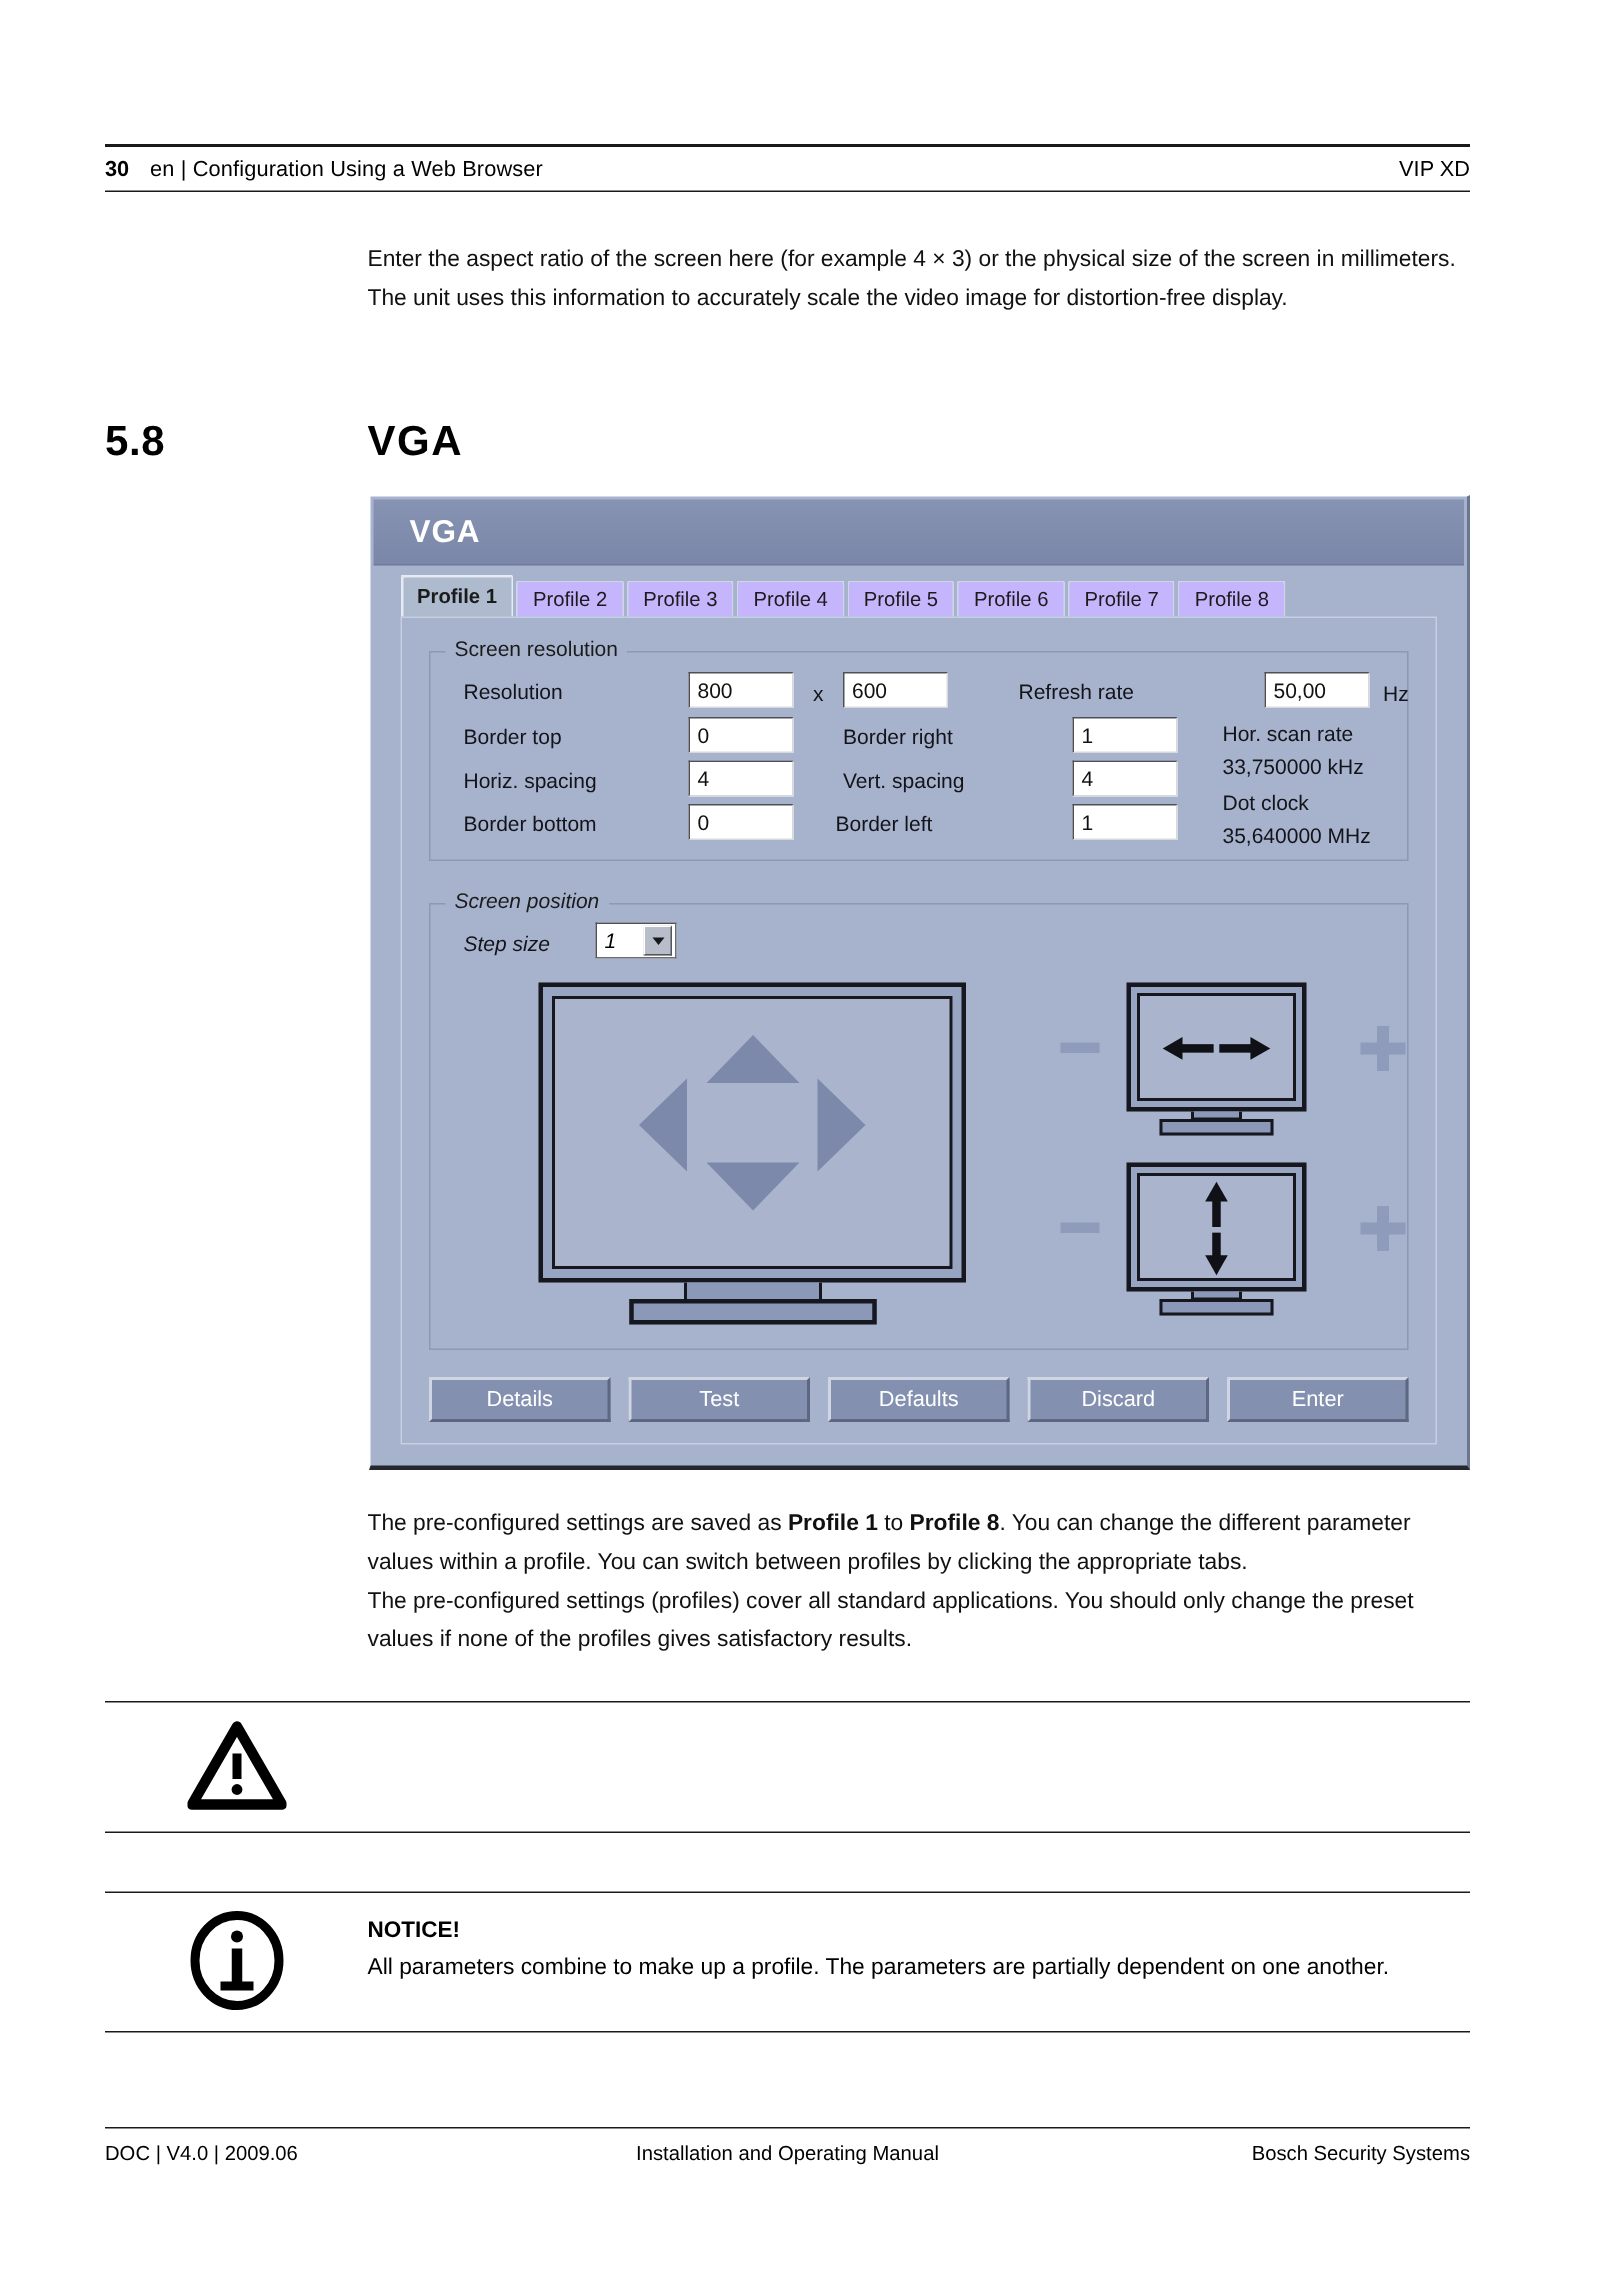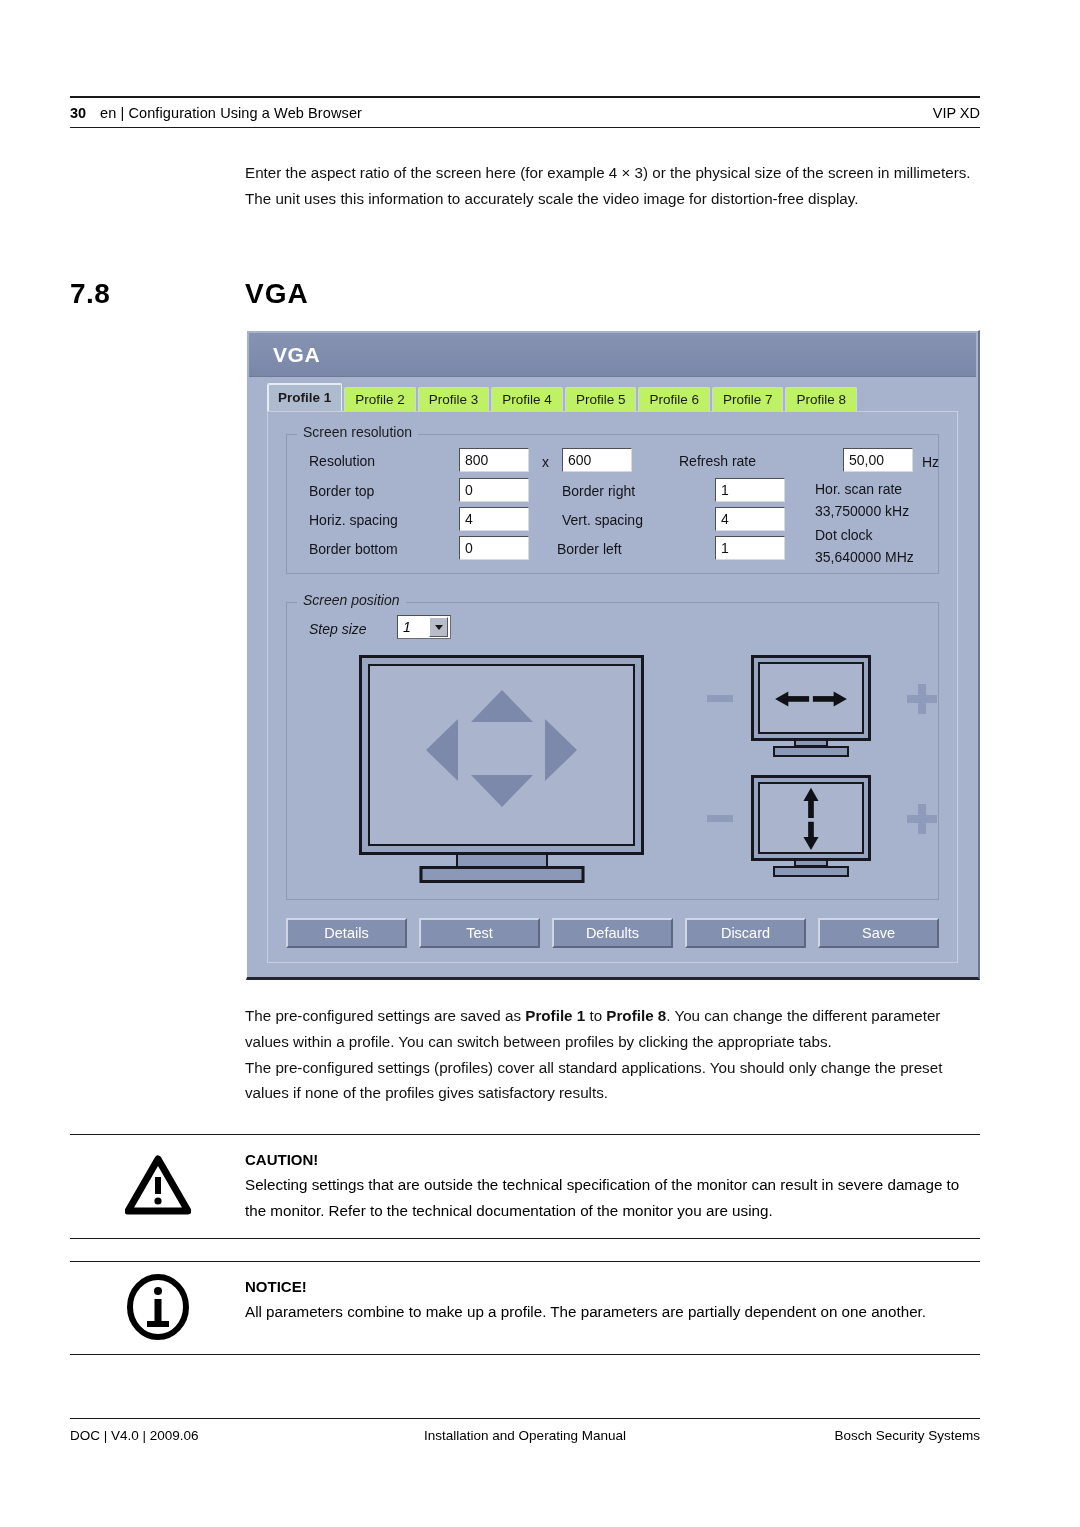--- a/index.html
+++ b/index.html
@@ -74,21 +74,21 @@
 
   
   .tabstrip {
     position: absolute; left: 18px; top: 50px; right: 18px; height: 30px;
     display: flex; align-items: flex-end;
   }
   .tab {
     height: 26px;
     padding: 0 10px;
     margin-right: 2px;
-    background: #bef264;
+    background: #c4b5fd;
     border: 1px solid #cfd6e6;
     border-bottom: none;
     font-size: 13.5px;
     line-height: 24px;
     color: #1b1b1b;
     white-space: nowrap;
     border-radius: 2px 2px 0 0;
   }
   .tab.active {
     height: 30px;
@@ -305,21 +305,21 @@
   <div class="hdr-pagenum">30</div>
   <div class="hdr-left">en | Configuration Using a Web Browser</div>
   <div class="hdr-right">VIP XD</div>
 </div>
 
 <div class="col" style="top:160px;">
   <div class="bodytext">Enter the aspect ratio of the screen here (for example 4 × 3) or the physical size of the screen in millimeters. The unit uses this information to accurately scale the video image for distortion-free display.</div>
 </div>
 
 <div class="sec-head">
-  <div class="sec-num">7.8</div>
+  <div class="sec-num">5.8</div>
   <div class="sec-title">VGA</div>
 </div>
 
 <div class="shot">
   <div class="shot-inner">
 
     <div class="titlebar">
       <span>VGA</span>
     </div>
 
@@ -434,44 +434,40 @@
           <div class="plus-h"></div>
           <div class="plus-v"></div>
         </div>
       </div>
 
       <div class="btnrow">
         <div class="btn">Details</div>
         <div class="btn">Test</div>
         <div class="btn">Defaults</div>
         <div class="btn">Discard</div>
-        <div class="btn">Save</div>
+        <div class="btn">Enter</div>
       </div>
 
     </div>
   </div>
 </div>
 
 <div class="col" style="top:1003px;">
   <div class="bodytext"><span>The pre-configured settings are saved as </span><b>Profile 1</b><span> to </span><b>Profile 8</b><span>. You can change the different parameter values within a profile. You can switch between profiles by clicking the appropriate tabs.</span></div>
   <div class="bodytext">The pre-configured settings (profiles) cover all standard applications. You should only change the preset values if none of the profiles gives satisfactory results.</div>
 </div>
 
 <div class="adm" style="top:1134px;">
   <div class="adm-inner">
     <div class="adm-icon">
       <svg width="66" height="60" viewBox="0 0 66 60">
         <polygon points="33,4 63,56 3,56" fill="none" stroke="#000" stroke-width="7" stroke-linejoin="round"></polygon>
         <rect x="30" y="22" width="6" height="17" fill="#000"></rect>
         <circle cx="33" cy="46" r="3.6" fill="#000"></circle>
       </svg>
-    </div>
-    <div class="adm-body">
-      <div class="adm-title">CAUTION!</div>
-      <div class="adm-text">Selecting settings that are outside the technical specification of the monitor can result in severe damage to the monitor. Refer to the technical documentation of the monitor you are using.</div>
     </div>
   </div>
 </div>
 
 <div class="adm" style="top:1261px;">
   <div class="adm-inner">
     <div class="adm-icon">
       <svg width="66" height="66" viewBox="0 0 66 66">
         <ellipse cx="33" cy="33" rx="28" ry="30" fill="none" stroke="#000" stroke-width="6"></ellipse>
         <circle cx="33" cy="17" r="4" fill="#000"></circle>

